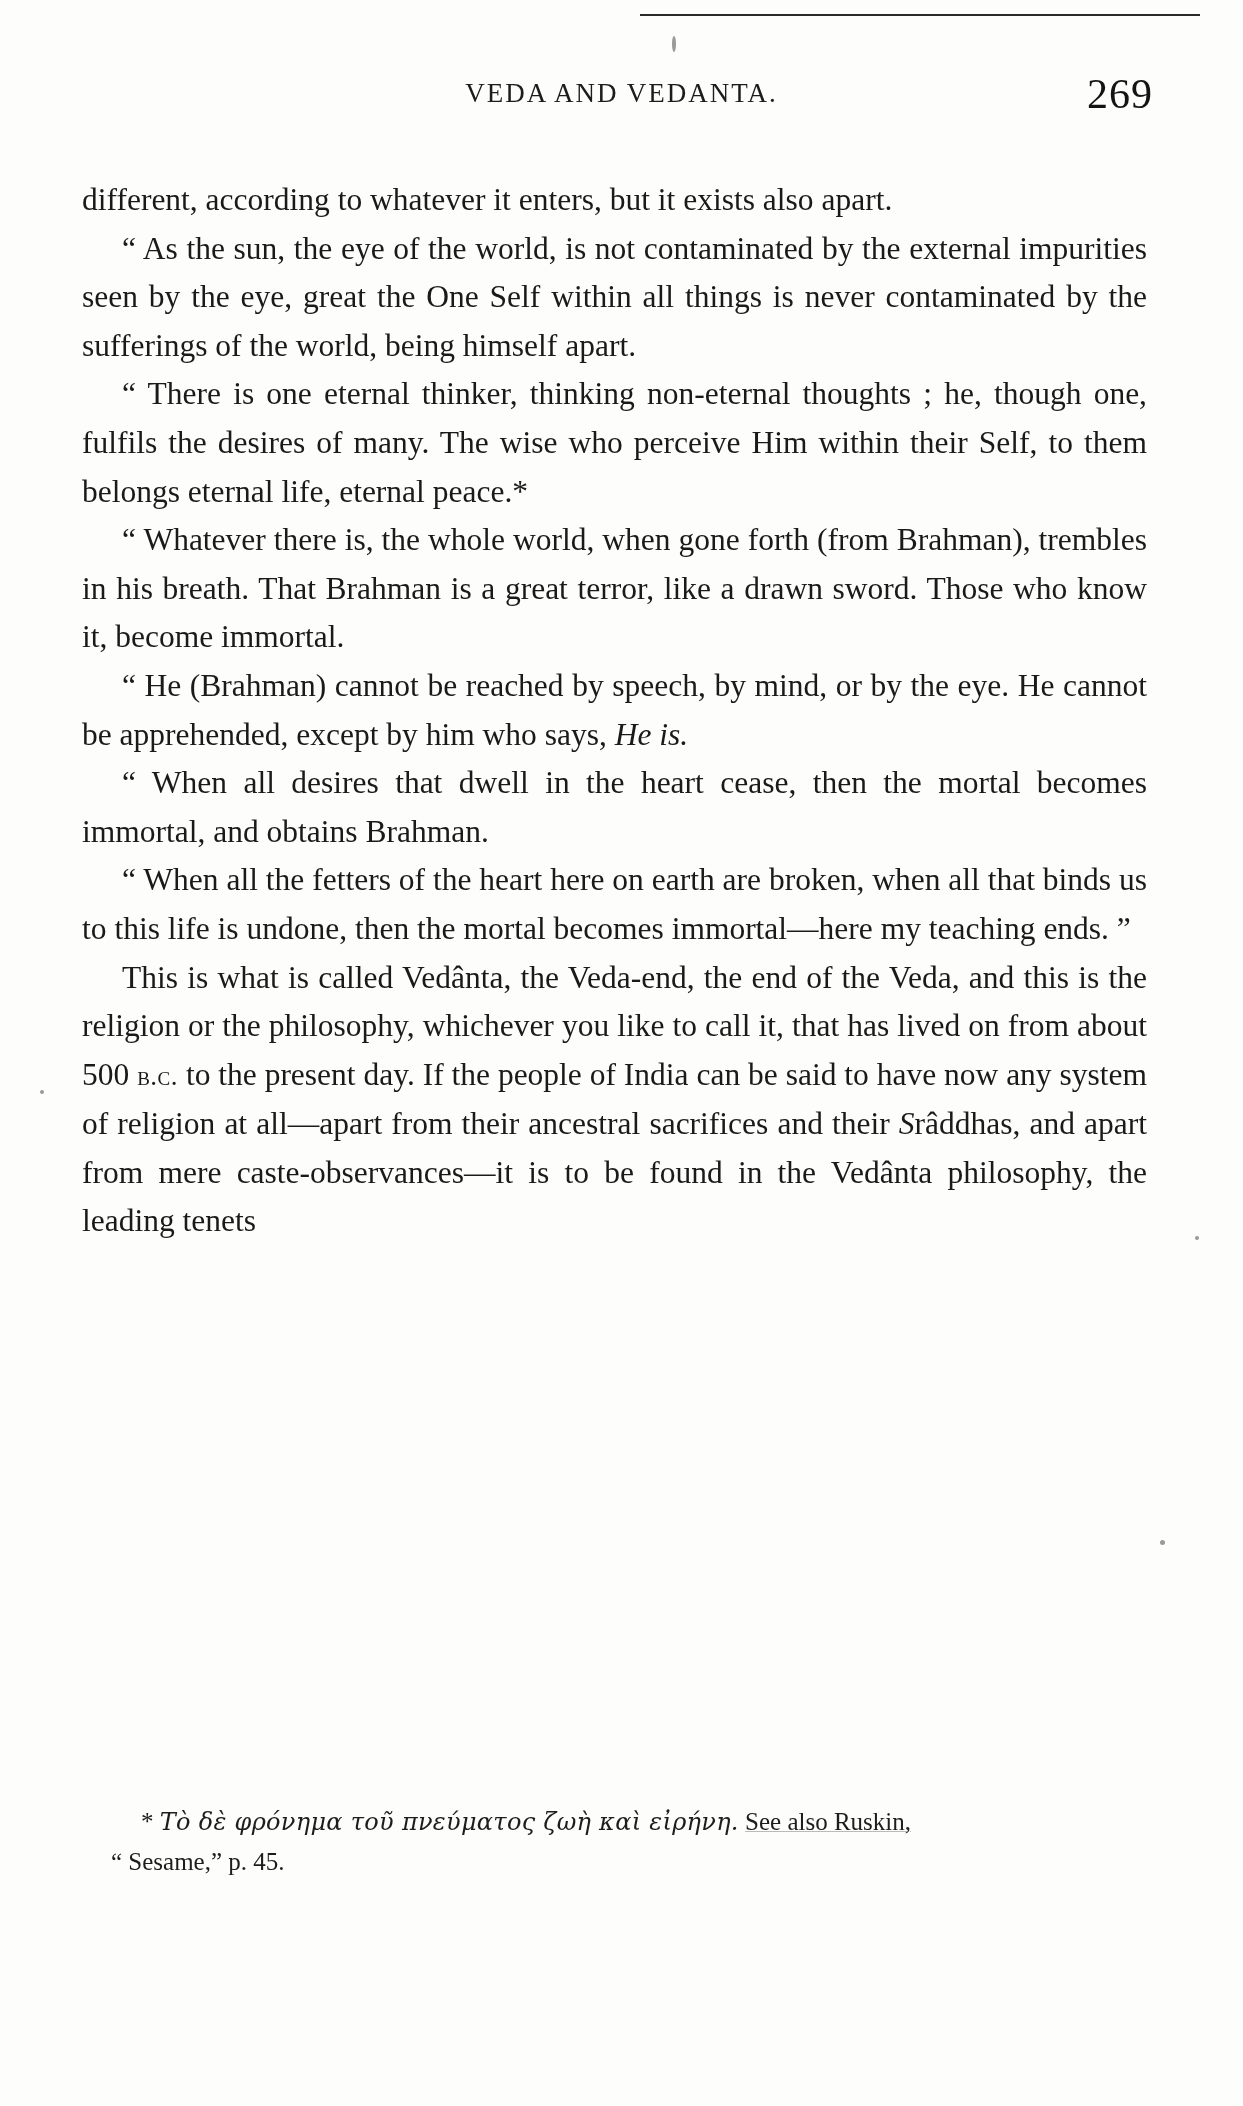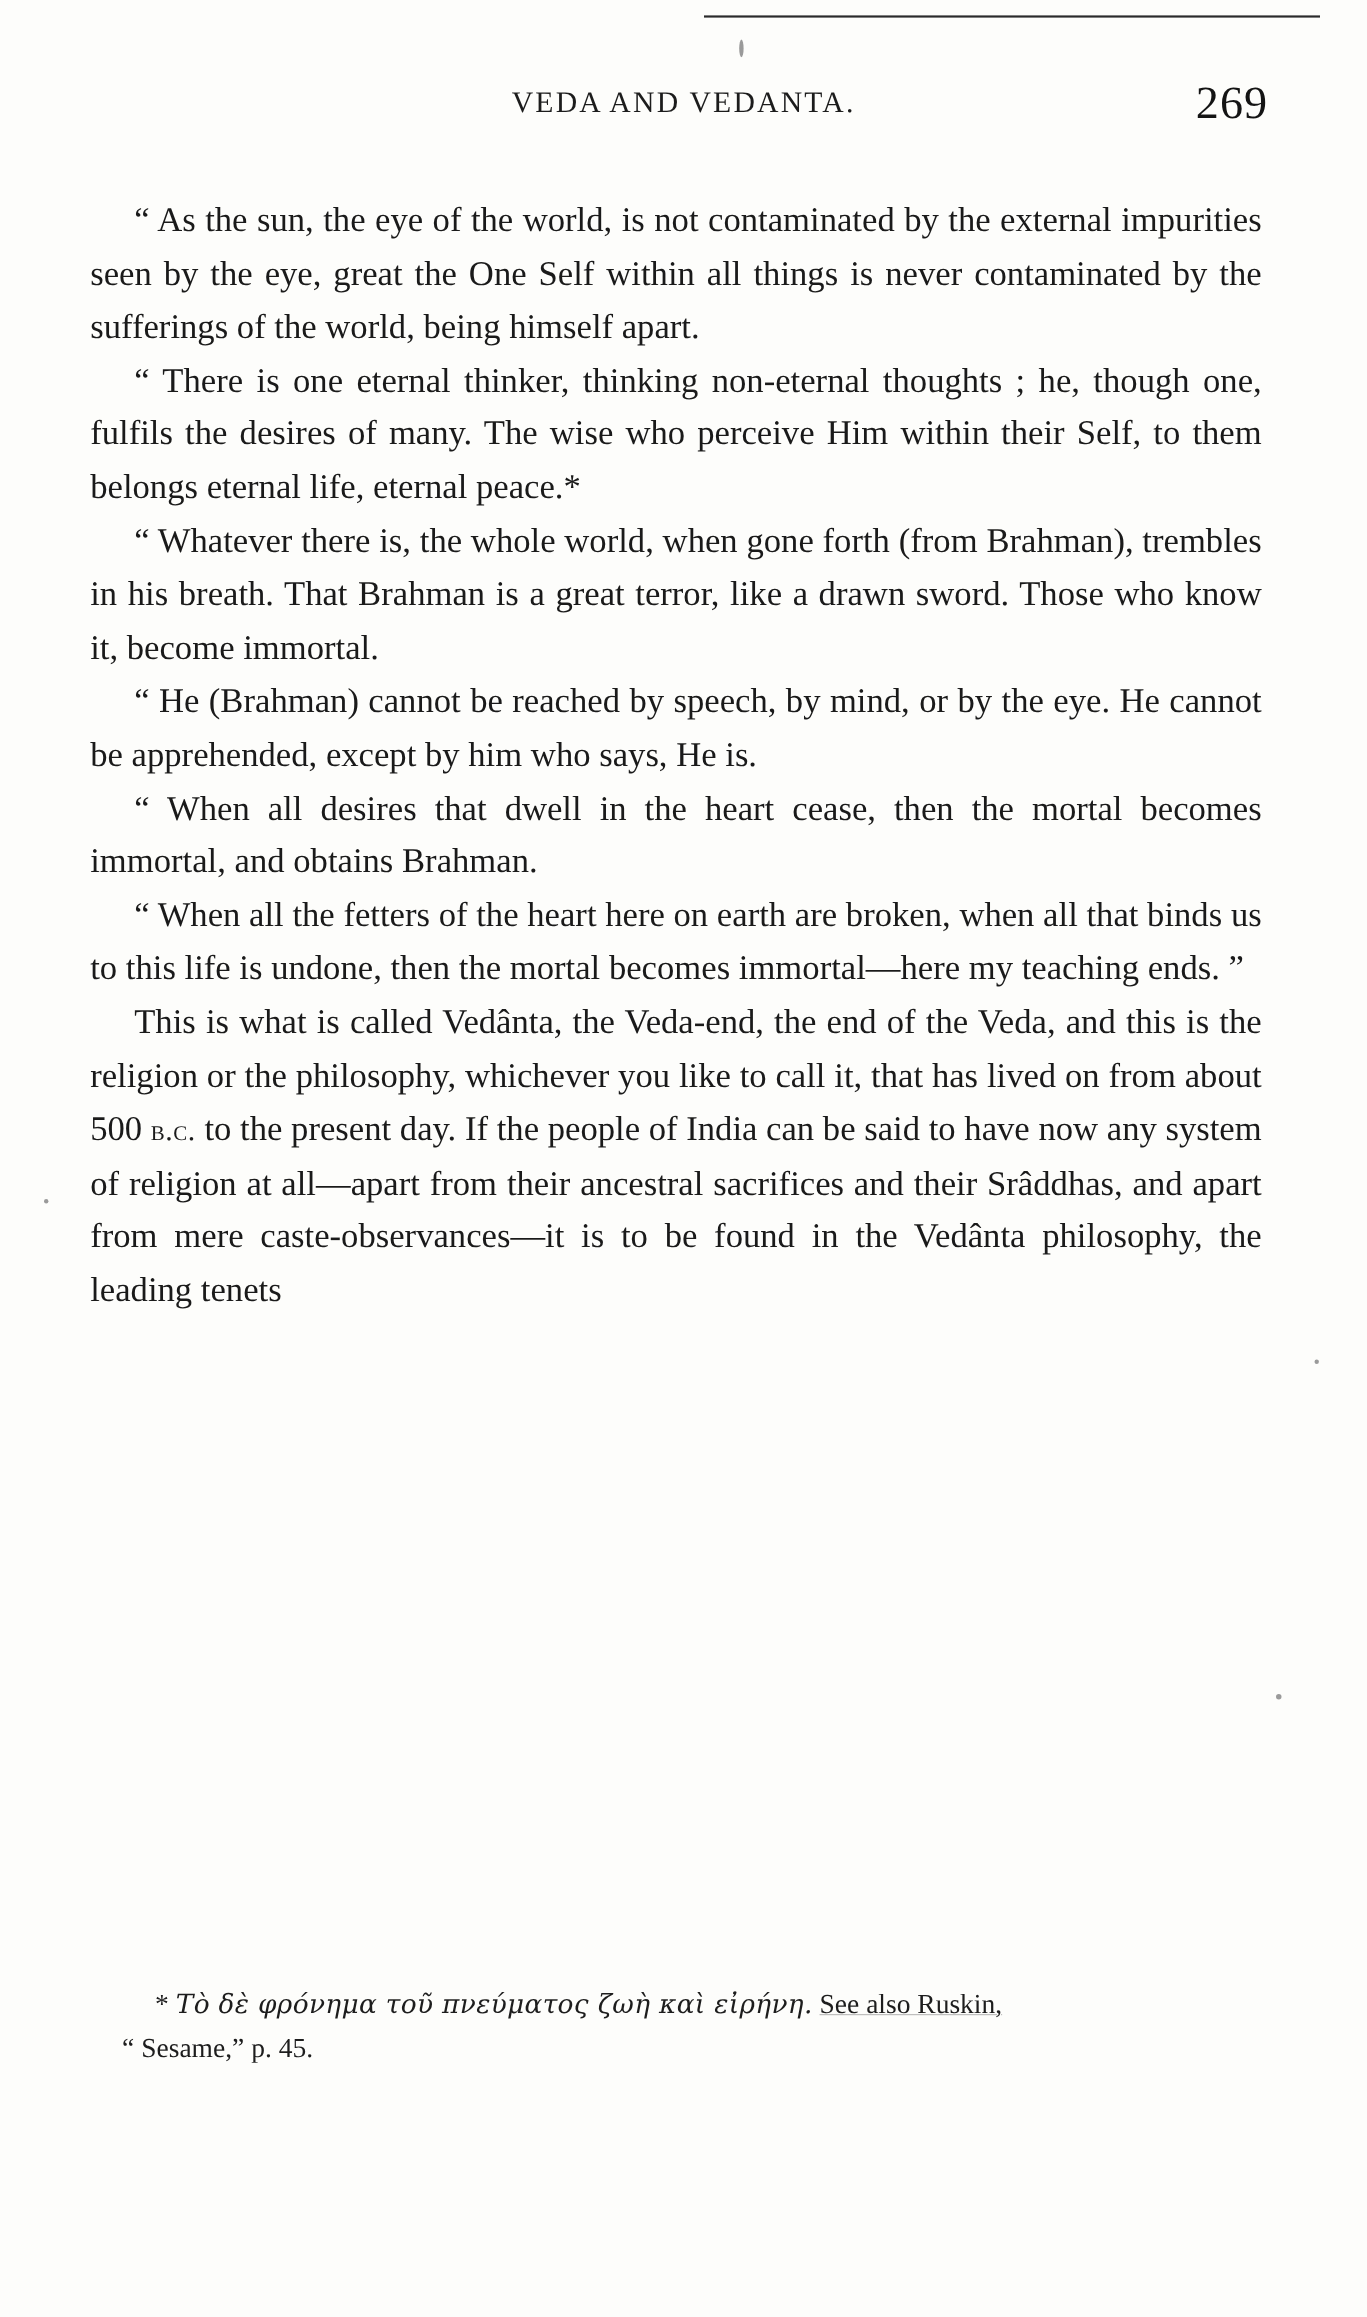--- a/index.html
+++ b/index.html
@@ -65,21 +65,21 @@
     text-justify: inter-word;
     color: #1a1a1a;
     hyphens: none;
   }
   p.indent {
     text-indent: 40px;
   }
   p.noindent {
     text-indent: 0;
   }
-  .it { }
+  .it { font-style: italic; }
   .sc {
     font-variant: small-caps;
     font-size: 27px;
     letter-spacing: 0.5px;
   }
   .footnote-rule {
     position: absolute;
     left: 82px;
     top: 1790px;
     width: 0px;
@@ -122,20 +122,21 @@
 
   <div class="top-rule"></div>
 
   <div class="running-head">
     <div class="head-title">Veda and Vedanta.</div>
     <div class="head-folio">269</div>
   </div>
 
   <div class="body-col">
 
+    <p class="para noindent">different, according to whatever it enters, but it exists also apart.</p>
 
     <p class="para indent">“ As the sun, the eye of the world, is not contaminated by the external impurities seen by the eye, great the One Self within all things is never contaminated by the sufferings of the world, being himself apart.</p>
 
     <p class="para indent">“ There is one eternal thinker, thinking non-eternal thoughts ; he, though one, fulfils the desires of many. The wise who perceive Him within their Self, to them belongs eternal life, eternal peace.*</p>
 
     <p class="para indent">“ Whatever there is, the whole world, when gone forth (from Brahman), trembles in his breath. That Brahman is a great terror, like a drawn sword. Those who know it, become immortal.</p>
 
     <p class="para indent"><span>“ He (Brahman) cannot be reached by speech, by mind, or by the eye. He cannot be apprehended, except by him who says, </span><span class="it">He is.</span></p>
 
     <p class="para indent">“ When all desires that dwell in the heart cease, then the mortal becomes immortal, and obtains Brahman.</p>

